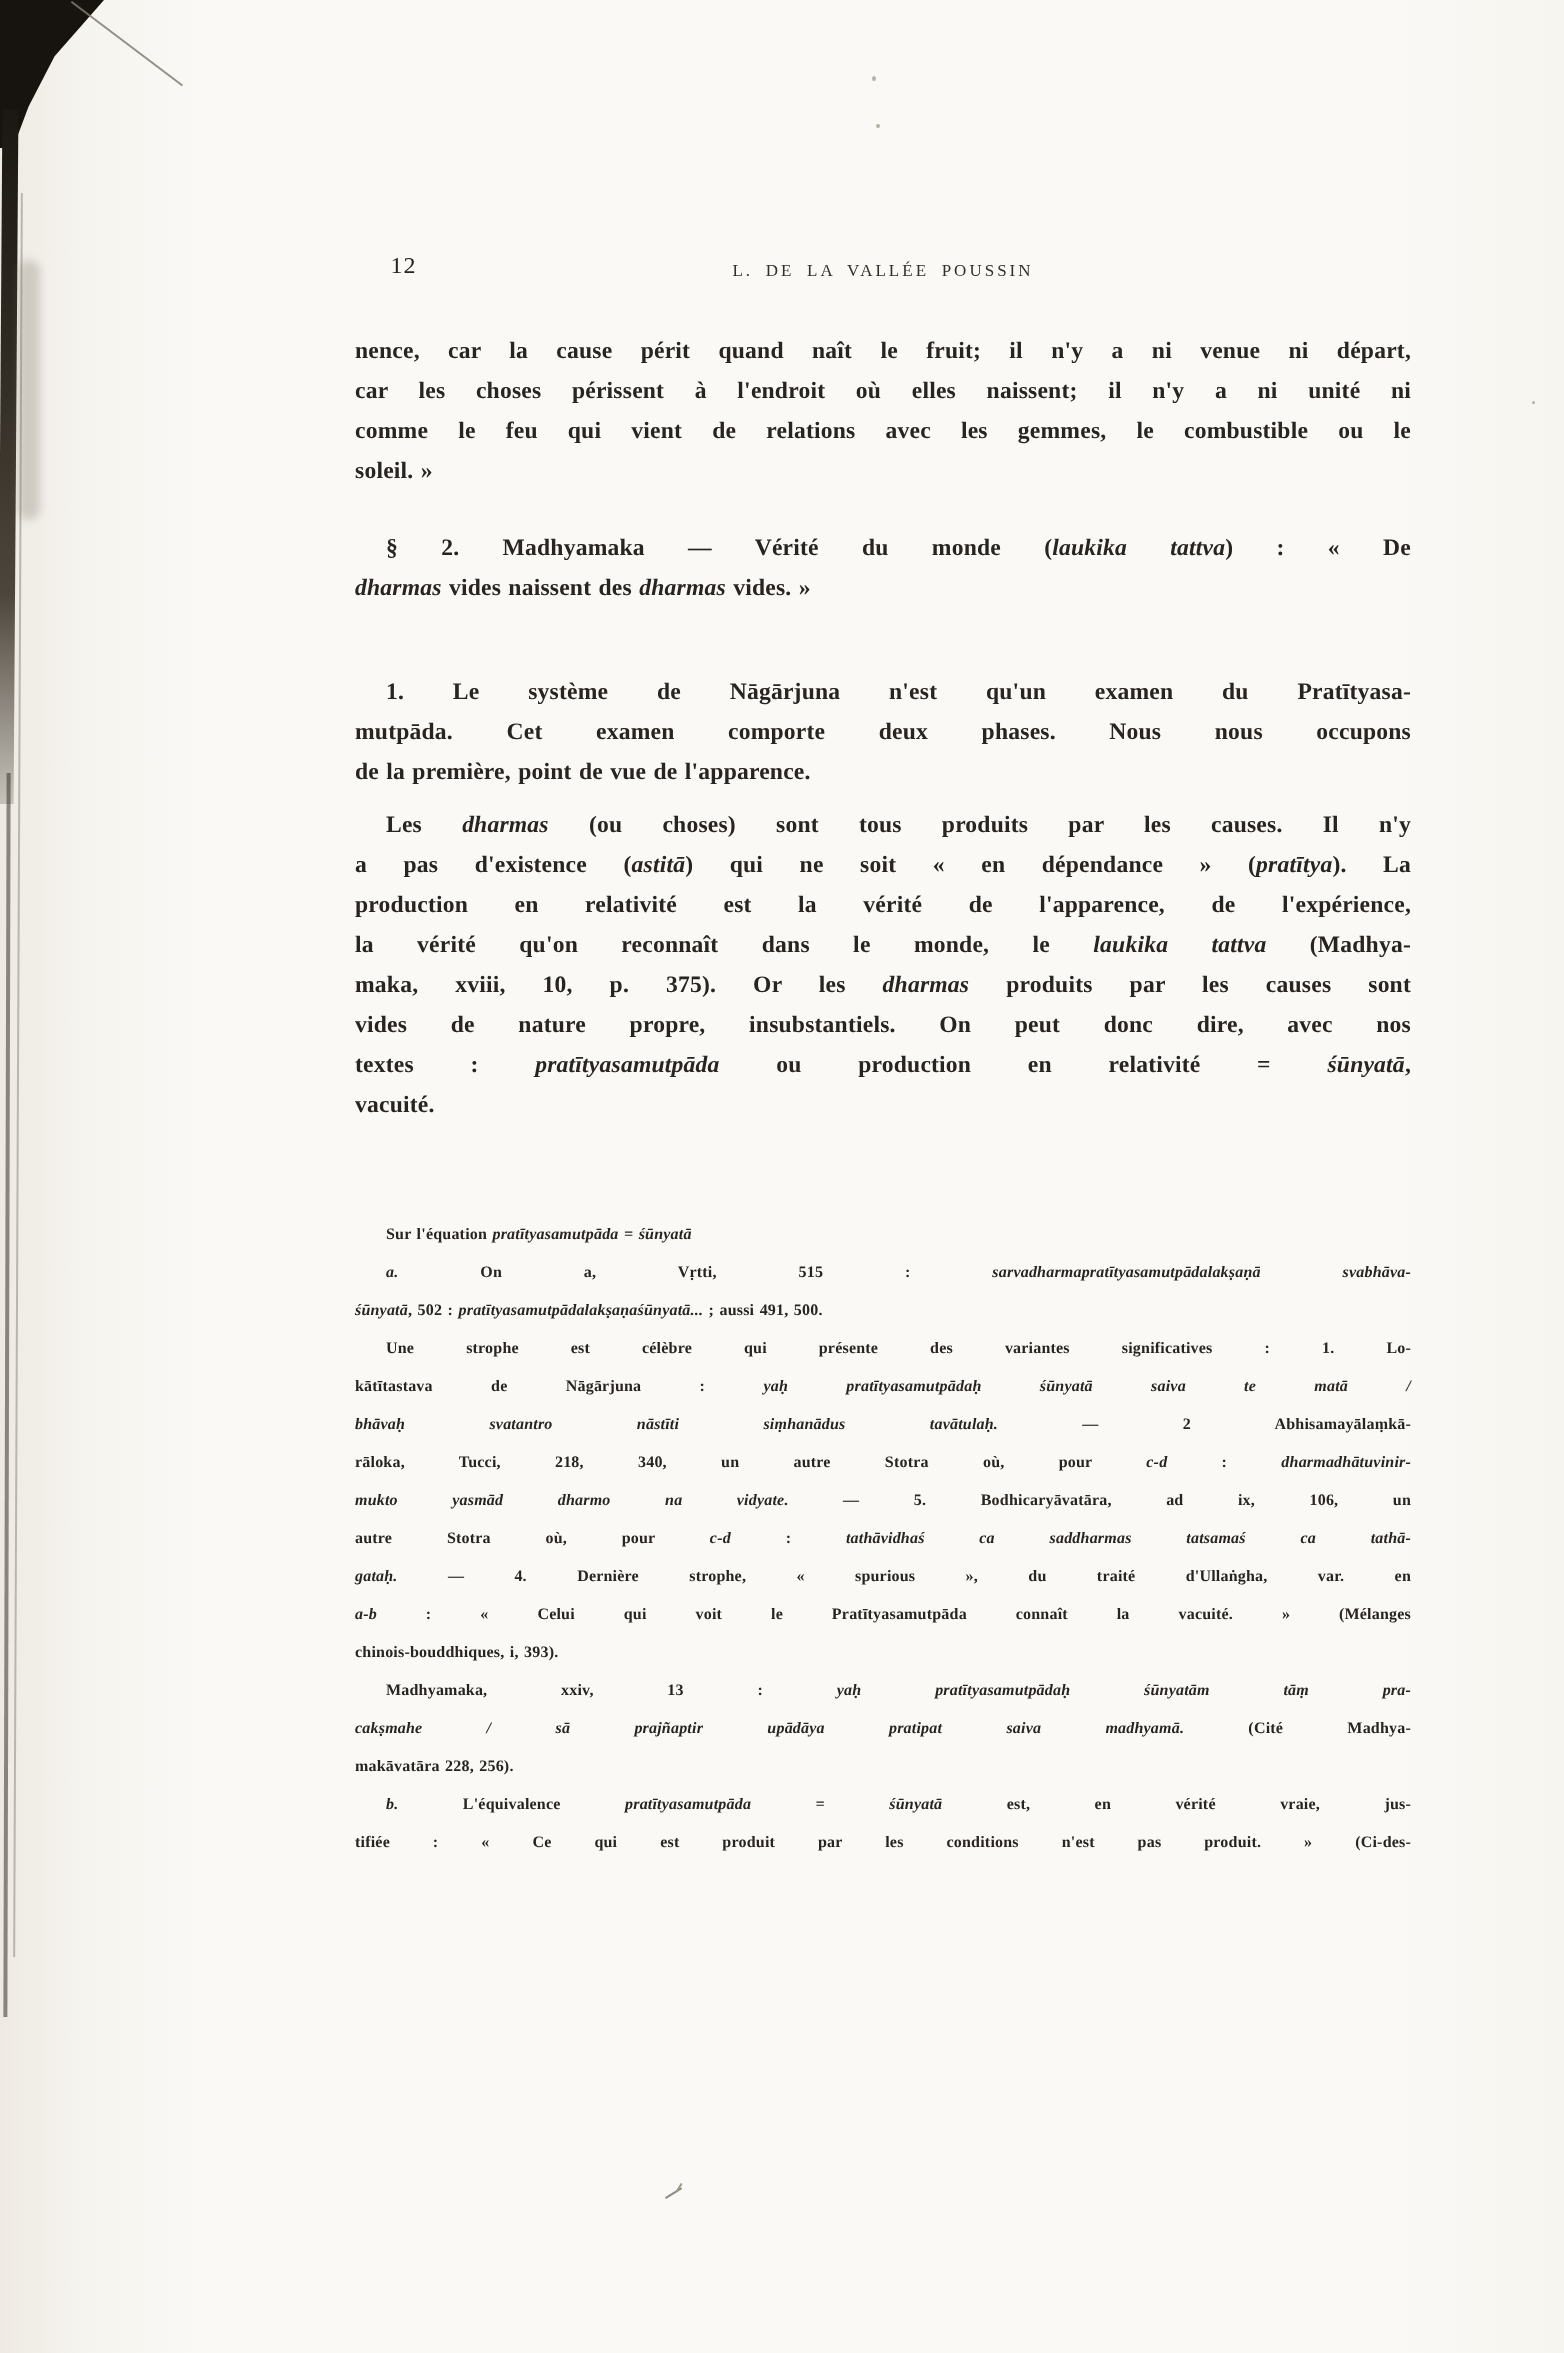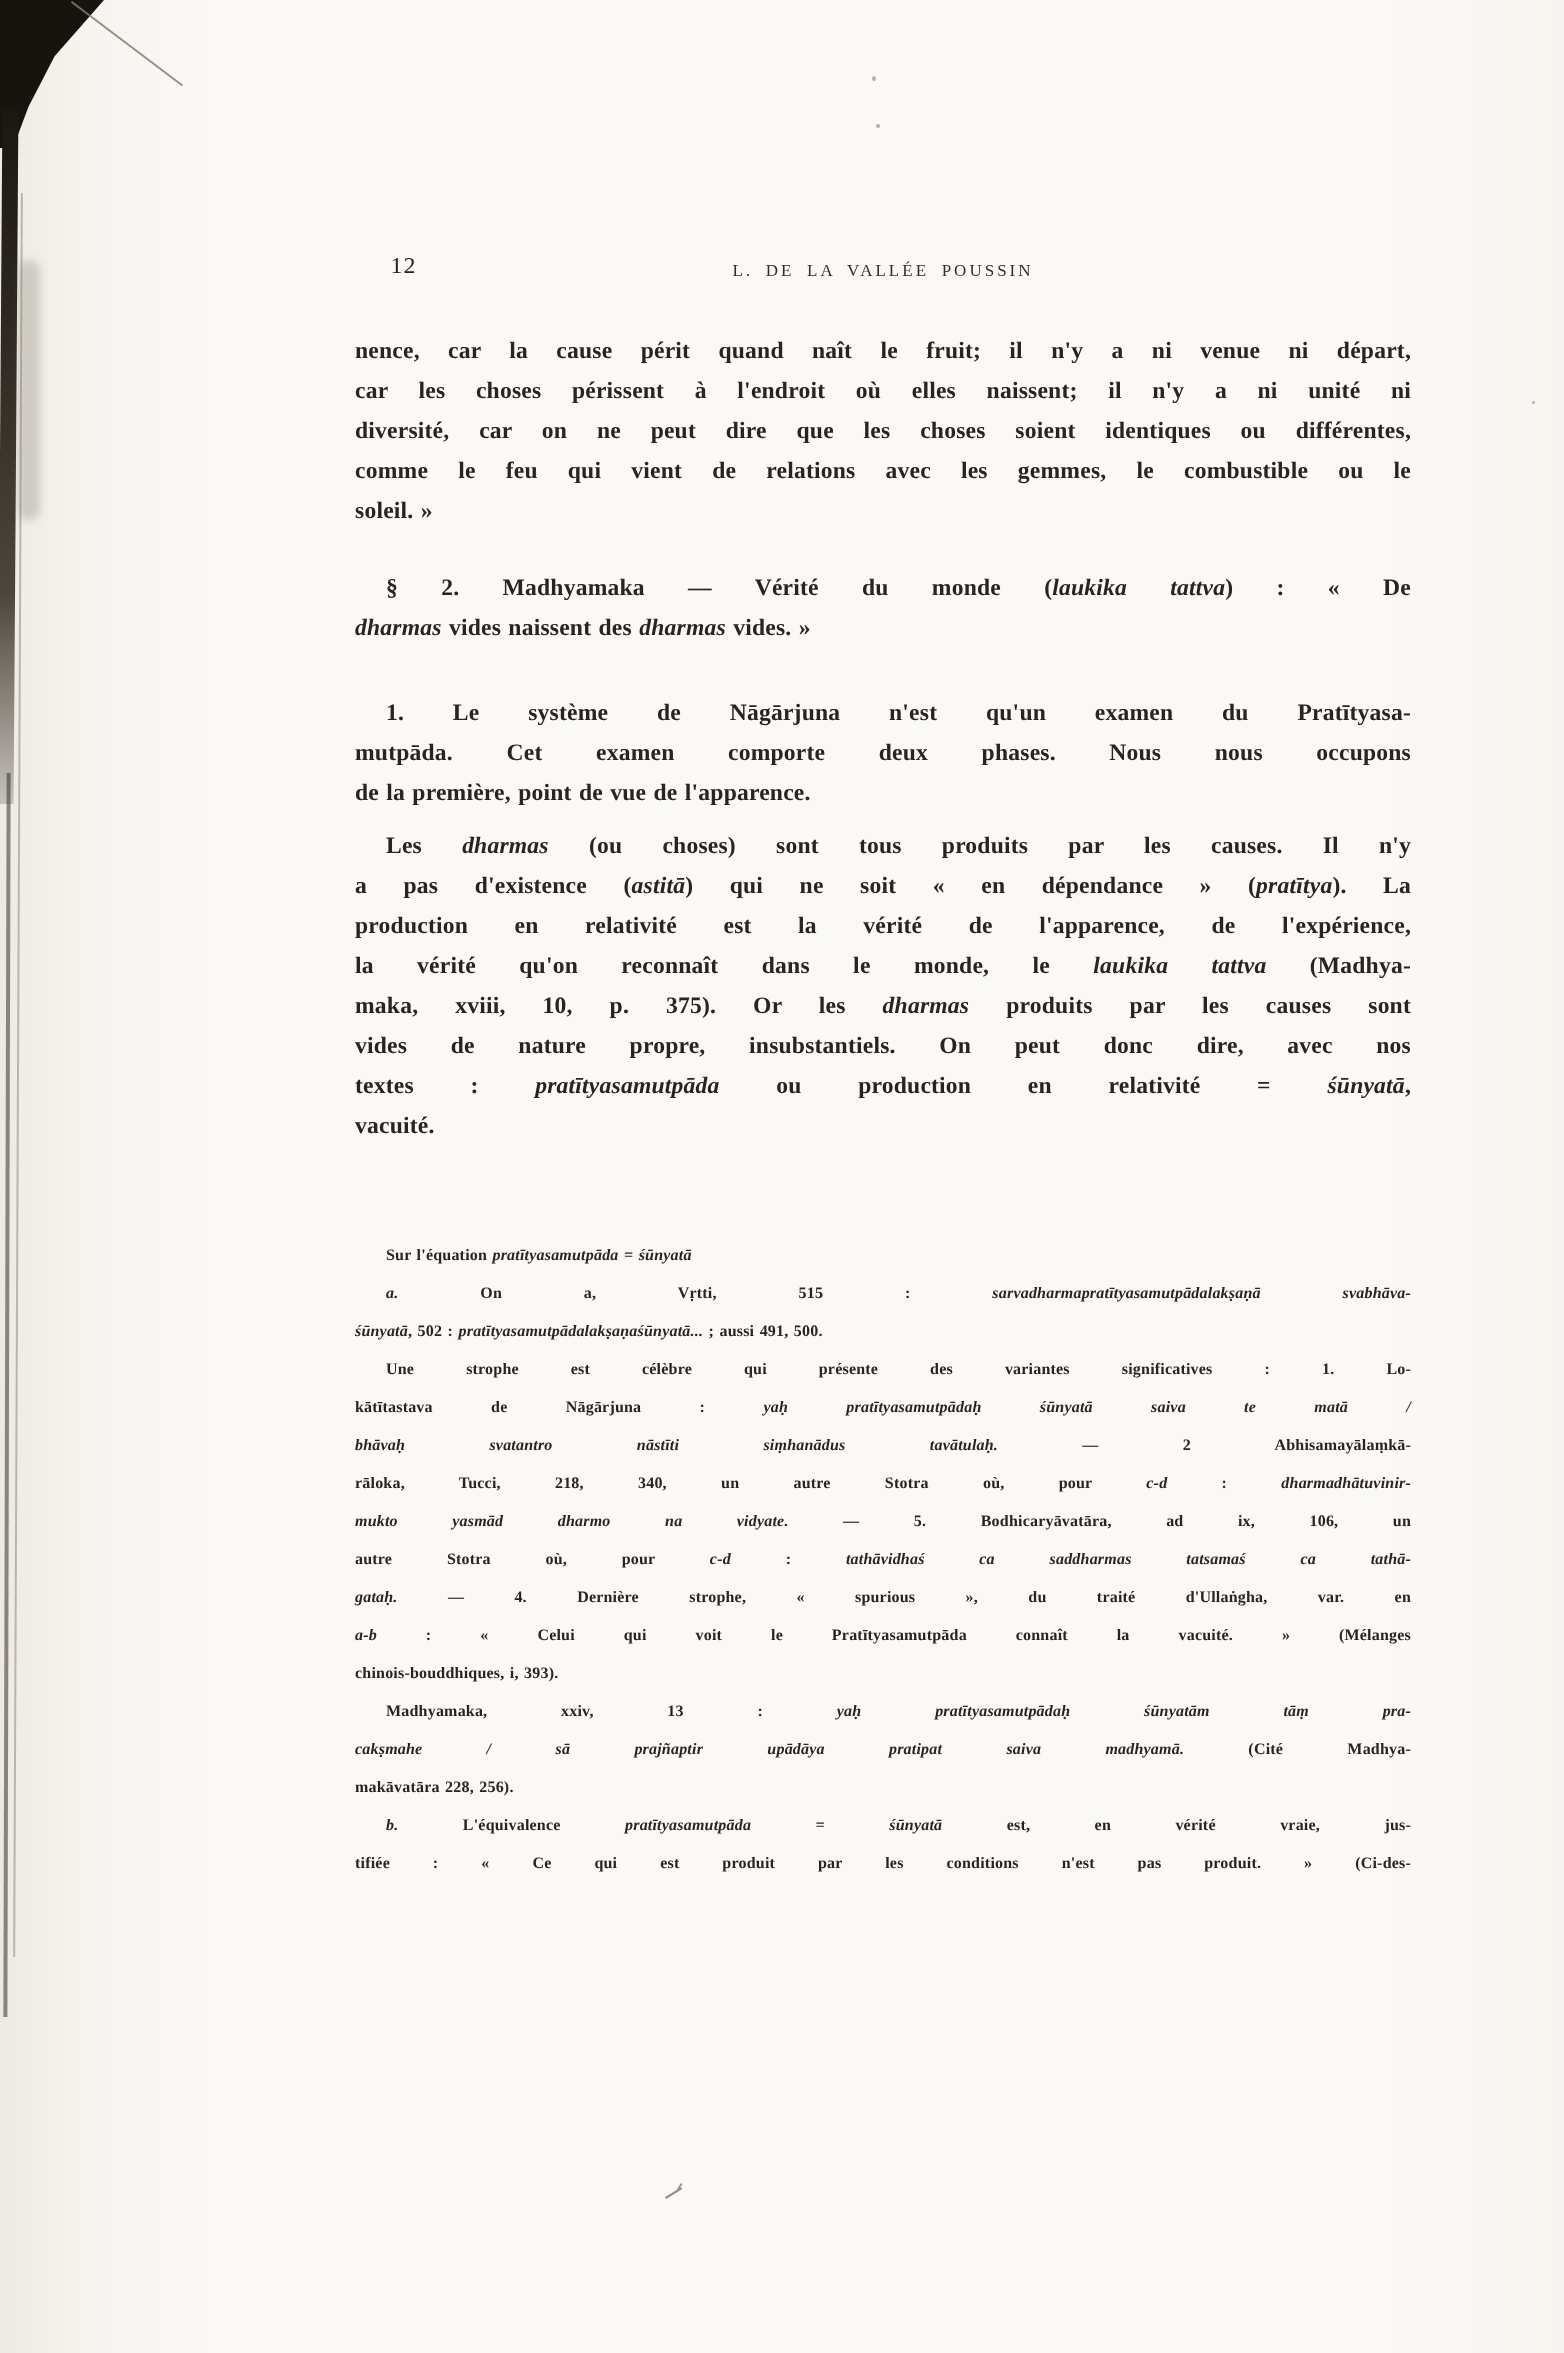--- a/index.html
+++ b/index.html
@@ -107,25 +107,24 @@
 
   <div class="header-row">
     <div class="page-number">12</div>
     <div class="running-title">L. DE LA VALLÉE POUSSIN</div>
   </div>
 
   <div class="text-column">
       <div class="block body" style="margin-bottom: 37px;">
         <div class="line"><span>nence, car la cause périt quand naît le fruit; il n'y a ni venue ni départ,</span></div>
         <div class="line"><span>car les choses périssent à l'endroit où elles naissent; il n'y a ni unité ni</span></div>
-        <div class="line"><span>diversité, car on ne peut dire que les choses soient identiques ou différentes,</span></div>
         <div class="line"><span>comme le feu qui vient de relations avec les gemmes, le combustible ou le</span></div>
         <div class="line last"><span>soleil. »</span></div>
       </div>
-      <div class="block body" style="margin-bottom: 45px;">
+      <div class="block body" style="margin-bottom: 64px;">
         <div class="line ind"><span>§ 2. Madhyamaka — Vérité du monde (</span><span class="it">laukika tattva</span><span>) : « De</span></div>
         <div class="line last"><span class="it">dharmas</span><span> vides naissent des </span><span class="it">dharmas</span><span> vides. »</span></div>
       </div>
       <div class="block body" style="margin-bottom: 13.3px;">
         <div class="line ind"><span>1. Le système de Nāgārjuna n'est qu'un examen du Pratītyasa-</span></div>
         <div class="line"><span>mutpāda. Cet examen comporte deux phases. Nous nous occupons</span></div>
         <div class="line last"><span>de la première, point de vue de l'apparence.</span></div>
       </div>
       <div class="block body" style="margin-bottom: 91px;">
         <div class="line ind"><span>Les </span><span class="it">dharmas</span><span> (ou choses) sont tous produits par les causes. Il n'y</span></div>

